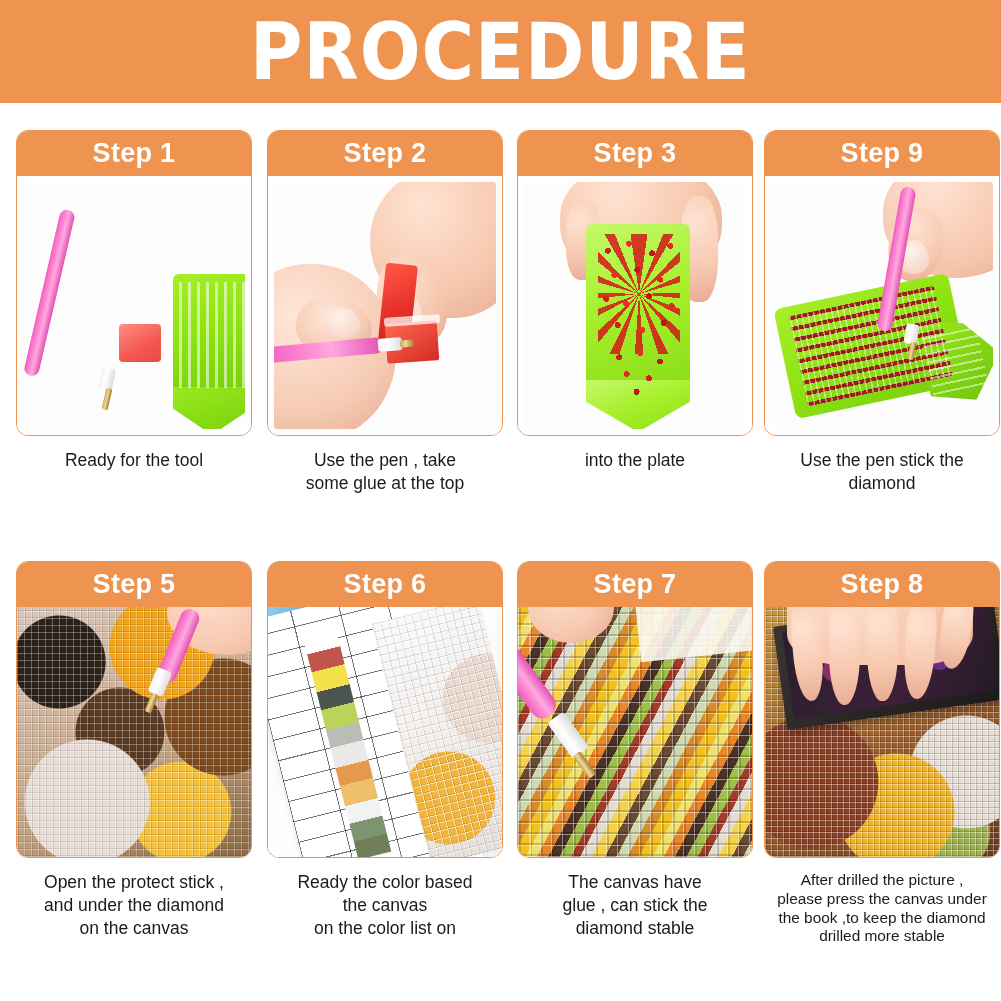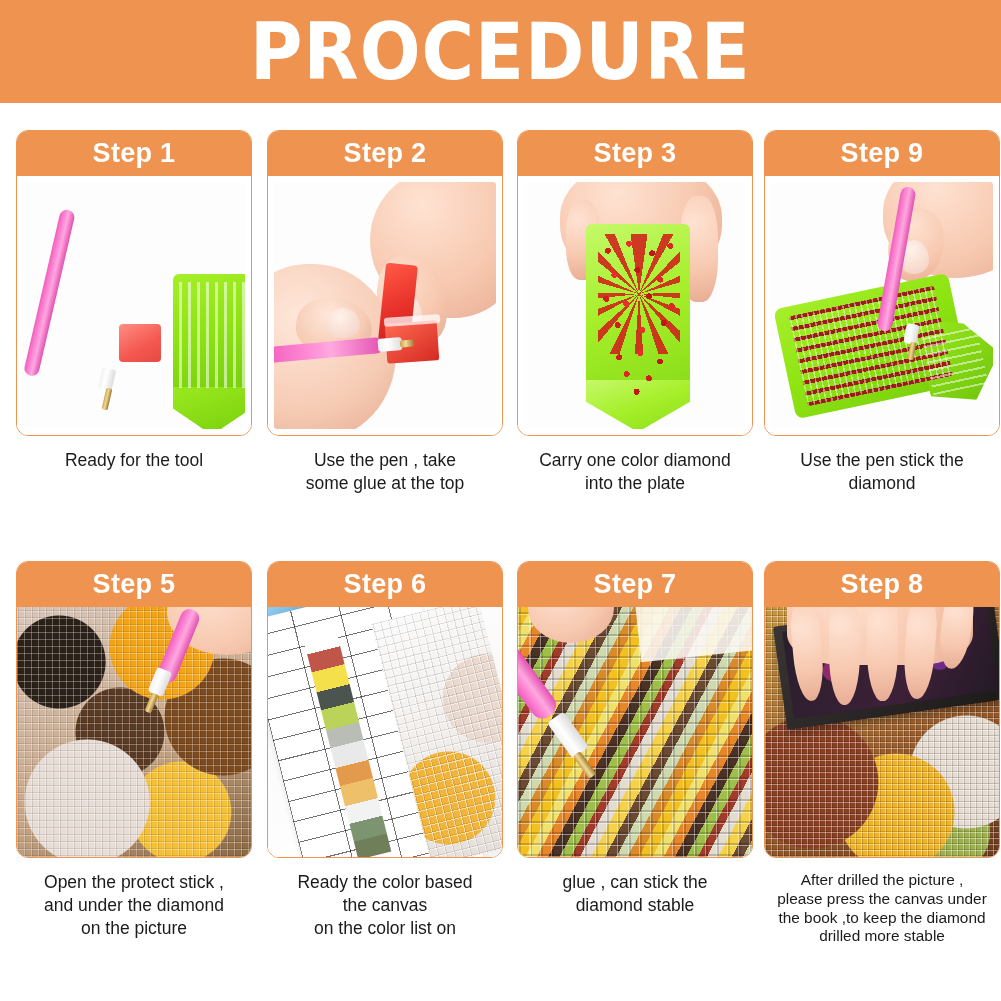--- a/index.html
+++ b/index.html
@@ -217,21 +217,20 @@
                      radial-gradient(circle at 18% 18%,#d41c1c 0 3px,transparent 3px),
                      radial-gradient(circle at 52% 10%,#ef2b2b 0 3px,transparent 3px),
                      radial-gradient(circle at 84% 26%,#c21616 0 3px,transparent 3px),
                      radial-gradient(circle at 30% 50%,#e42424 0 3px,transparent 3px),
                      radial-gradient(circle at 66% 58%,#d41c1c 0 3px,transparent 3px),
                      radial-gradient(circle at 46% 84%,#c21616 0 3px,transparent 3px);"></div>
             </div>
           </div>
         </div>
         <div class="caption">
-          <span class="ln">Carry one color diamond</span>
           <span class="ln">into the plate</span>
         </div>
       </div>
 
       <div class="cell c3">
         <div class="card card-r1">
           <div class="card-head">
             <span class="card-head-label">Step 9</span>
           </div>
           <div class="photo photo-r1">
@@ -292,21 +291,21 @@
               <div class="sh skin" style="left:150px;top:-38px;width:120px;height:86px;border-radius:50%;"></div>
               <div class="sh pen-body" style="left:152px;top:0px;width:19px;height:78px;border-radius:9px;transform:rotate(22deg);"></div>
               <div class="sh pen-collar" style="left:135px;top:62px;width:16px;height:26px;border-radius:3px;transform:rotate(22deg);"></div>
               <div class="sh pen-tip" style="left:131px;top:86px;width:7px;height:20px;border-radius:2px;transform:rotate(22deg);"></div>
             </div>
           </div>
         </div>
         <div class="caption">
           <span class="ln">Open the protect stick ,</span>
           <span class="ln">and under the diamond</span>
-          <span class="ln">on the picture</span>
+          <span class="ln">on the canvas</span>
         </div>
       </div>
 
       <div class="cell c1">
         <div class="card card-r2">
           <div class="card-head">
             <span class="card-head-label">Step 6</span>
           </div>
           <div class="photo photo-r2">
             <div class="stage" style="background:linear-gradient(120deg,#f7f7f7 0%,#ffffff 50%,#f2f2f2 100%);">
@@ -365,20 +364,21 @@
               <div class="sh" style="left:120px;top:-8px;width:140px;height:56px;background:rgba(250,248,244,.88);transform:rotate(-6deg);"></div>
 
               <div class="sh skin" style="left:10px;top:-34px;width:86px;height:70px;border-radius:50%;"></div>
               <div class="sh pen-body" style="left:-16px;top:0px;width:26px;height:120px;border-radius:12px;transform:rotate(-36deg);"></div>
               <div class="sh pen-collar" style="left:40px;top:106px;width:20px;height:44px;border-radius:4px;transform:rotate(-36deg);"></div>
               <div class="sh pen-tip" style="left:62px;top:144px;width:9px;height:28px;border-radius:3px;transform:rotate(-36deg);"></div>
             </div>
           </div>
         </div>
         <div class="caption">
+          <span class="ln">The canvas have</span>
           <span class="ln">glue , can stick the</span>
           <span class="ln">diamond stable</span>
         </div>
       </div>
 
       <div class="cell c3">
         <div class="card card-r2">
           <div class="card-head">
             <span class="card-head-label">Step 8</span>
           </div>

